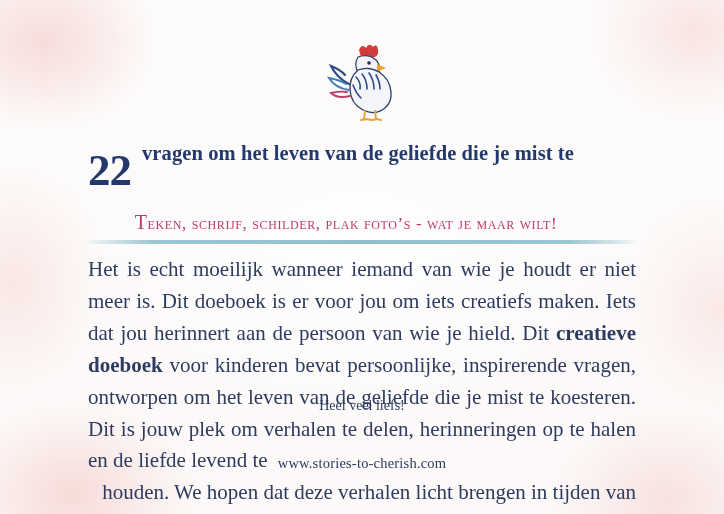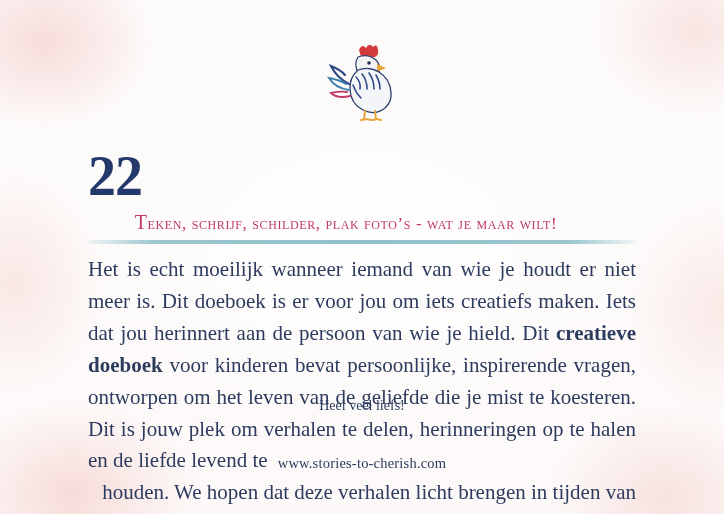--- a/index.html
+++ b/index.html
@@ -42,21 +42,21 @@
   .headline-row {
     position: absolute;
     left: 88px;
     top: 140px;
     width: 560px;
     display: flex;
     align-items: flex-start;
   }
   .big-number {
     font-family: "Liberation Serif", serif;
-    font-size: 56px;
+    font-size: 45px;
     font-weight: bold;
     color: #23386b;
     line-height: 1;
     letter-spacing: -1px;
     padding-top: 8px;
     padding-right: 11px;
     white-space: nowrap;
   }
   .headline-text {
     font-family: "Liberation Serif", serif;
@@ -183,20 +183,21 @@
         <path d="M50 71 l1 8"></path>
         <path d="M36 80 l6 -1 l4 1"></path>
         <path d="M47 80 l5 -1 l4 1"></path>
       </g>
     </svg>
   </div>
 
   <div class="headline-row">
     <div class="big-number">22</div>
     <div class="headline-text">
+      <div>vragen om het leven van de geliefde die je mist te</div>
     </div>
   </div>
 
   <div class="subtitle">
     <span class="lead">T</span><span>eken, schrijf, schilder, plak foto’s - wat je maar wilt!</span>
   </div>
 
   <div class="divider"></div>
 
   <div class="body-copy">

